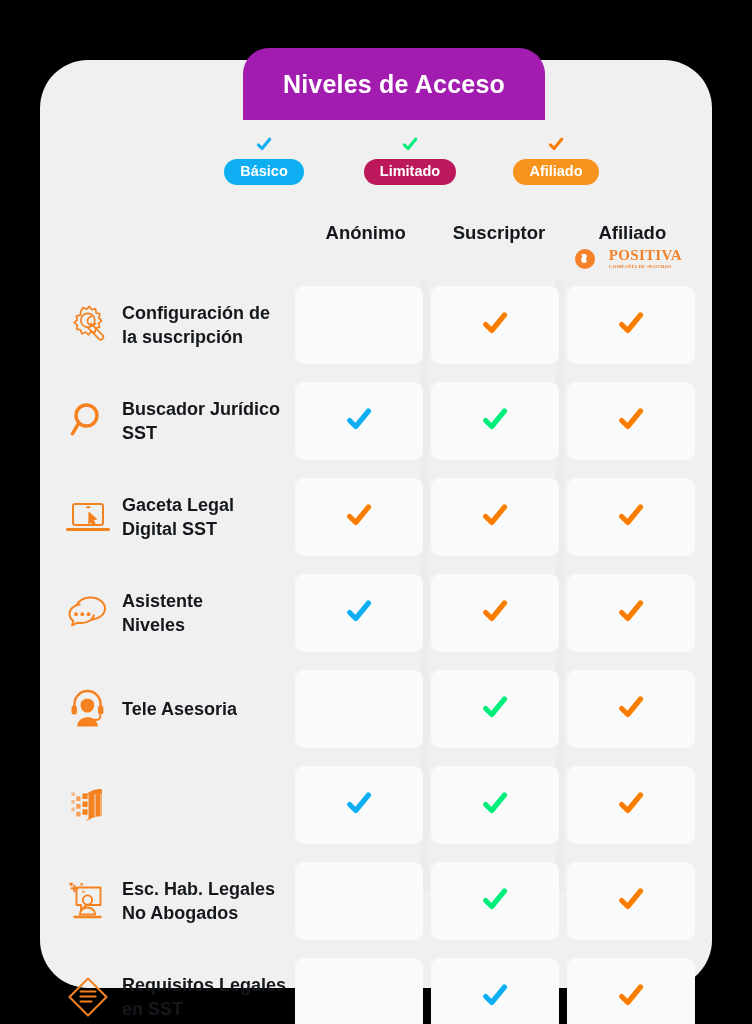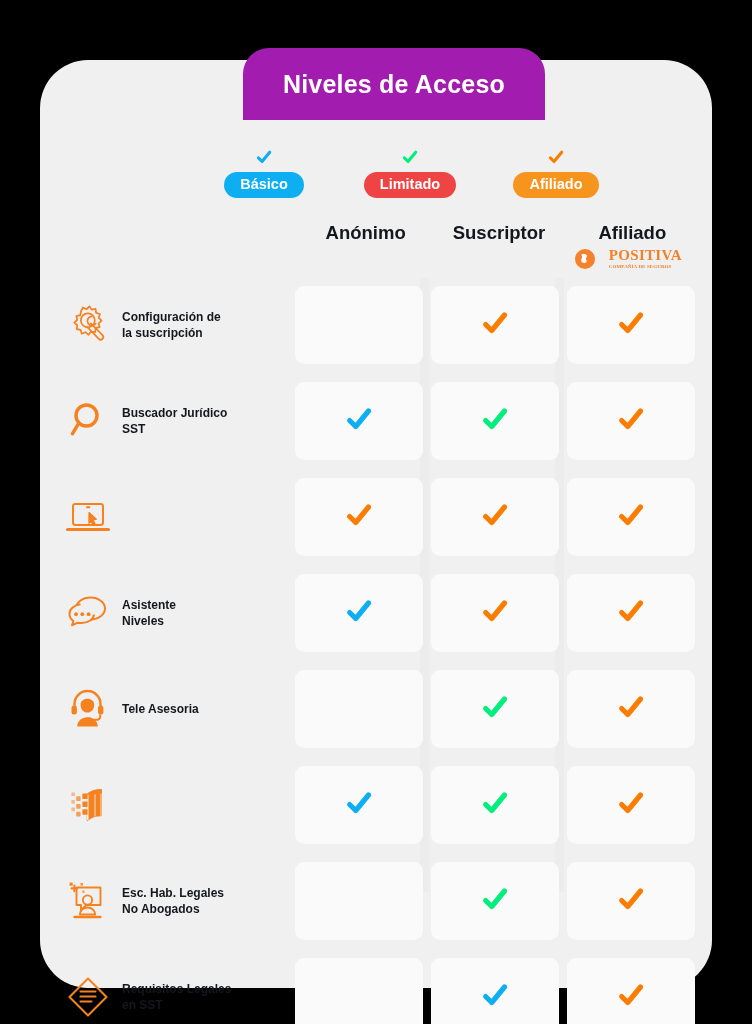--- a/index.html
+++ b/index.html
@@ -34,21 +34,21 @@
     color: #ffffff;
     font-size: 25px;
     font-weight: bold;
     letter-spacing: .2px;
     white-space: nowrap;
   }
 
   
   .legend {
     position: absolute;
-    left: 200px; top: 146px;
+    left: 200px; top: 133px;
     width: 420px; height: 52px;
     display: flex;
     align-items: flex-end;
     justify-content: space-between;
     z-index: 4;
   }
   .legend-item {
     width: 128px;
     display: flex; flex-direction: column;
     align-items: center;
@@ -126,21 +126,21 @@
     flex: none;
   }
   .row-icon {
     width: 56px; height: 56px;
     flex: none;
     display: flex; align-items: center; justify-content: center;
     margin-right: 6px;
   }
   .row-text {
     color: #14181c;
-    font-size: 12px;
+    font-size: 18px;
     font-weight: bold;
     line-height: 1.35;
   }
 
   .cells { display: flex; flex: 1 1 auto; height: 100%; }
   .cell {
     flex: 1 1 0;
     margin-right: 8px;
     background: #fafafa;
     border-radius: 9px;
@@ -173,21 +173,21 @@
       <div class="legend-item">
         <span class="legend-check"><svg width="18" height="18" viewBox="0 0 24 24" fill="none" stroke="#0eaef2" stroke-width="4.1" stroke-linecap="round" stroke-linejoin="round">
             <path d="M4.5 13.2 L9.4 18 L19.6 5.6"></path>
           </svg></span>
         <span class="badge" style="background:#0eaef2">Básico</span>
       </div>
       <div class="legend-item">
         <span class="legend-check"><svg width="18" height="18" viewBox="0 0 24 24" fill="none" stroke="#00ee7c" stroke-width="4.1" stroke-linecap="round" stroke-linejoin="round">
             <path d="M4.5 13.2 L9.4 18 L19.6 5.6"></path>
           </svg></span>
-        <span class="badge" style="background:#ef4444">Limitado</span>
+        <span class="badge" style="background:#be185d">Limitado</span>
       </div>
       <div class="legend-item">
         <span class="legend-check"><svg width="18" height="18" viewBox="0 0 24 24" fill="none" stroke="#fa7d00" stroke-width="4.1" stroke-linecap="round" stroke-linejoin="round">
             <path d="M4.5 13.2 L9.4 18 L19.6 5.6"></path>
           </svg></span>
         <span class="badge" style="background:#f7941e">Afiliado</span>
       </div>
     </div>
 
   <div class="col-headers" id="col-headers">
@@ -274,20 +274,21 @@
       <div class="row">
         <div class="row-label">
           <span class="row-icon">
             <svg width="50" height="50" viewBox="0 0 50 50" fill="none" stroke="#f5811f" stroke-width="2" stroke-linecap="round" stroke-linejoin="round">
               <rect x="10" y="12" width="30" height="21" rx="2.4"></rect>
               <path d="M24 15.2h2.4"></path>
               <path d="M4.5 37.5h41" stroke-width="3"></path>
               <path d="M26 20.5 33.4 27.2 30 28 32 31.6 29.9 32.8 28 29.2 25.9 31.4Z" fill="#f5811f" stroke-width="1.2"></path>
             </svg>
           </span>
+          <span class="row-text"><span>Gaceta Legal</span><br><span>Digital SST</span></span>
         </div>
         <div class="cells">
           <div class="cell">
             <span><svg width="30" height="30" viewBox="0 0 24 24" fill="none" stroke="#fa7d00" stroke-width="4.1" stroke-linecap="round" stroke-linejoin="round">
                 <path d="M4.5 13.2 L9.4 18 L19.6 5.6"></path>
               </svg></span>
           </div>
           <div class="cell">
             <span><svg width="30" height="30" viewBox="0 0 24 24" fill="none" stroke="#fa7d00" stroke-width="4.1" stroke-linecap="round" stroke-linejoin="round">
                 <path d="M4.5 13.2 L9.4 18 L19.6 5.6"></path>

